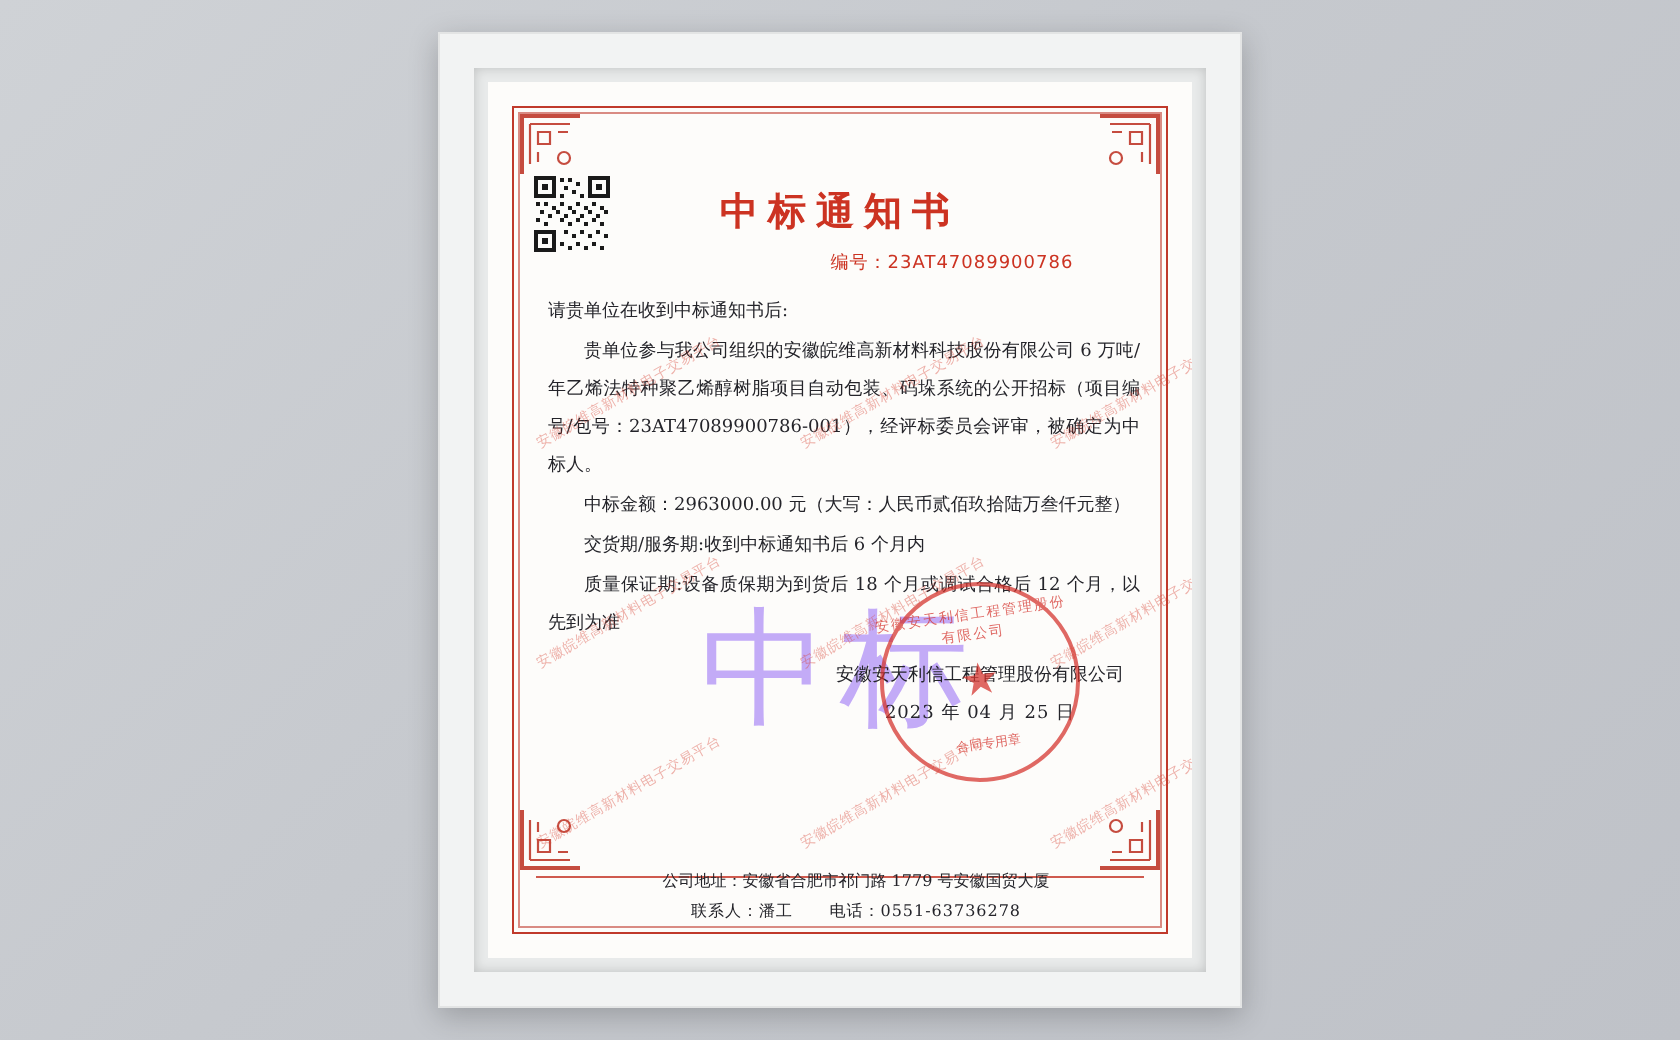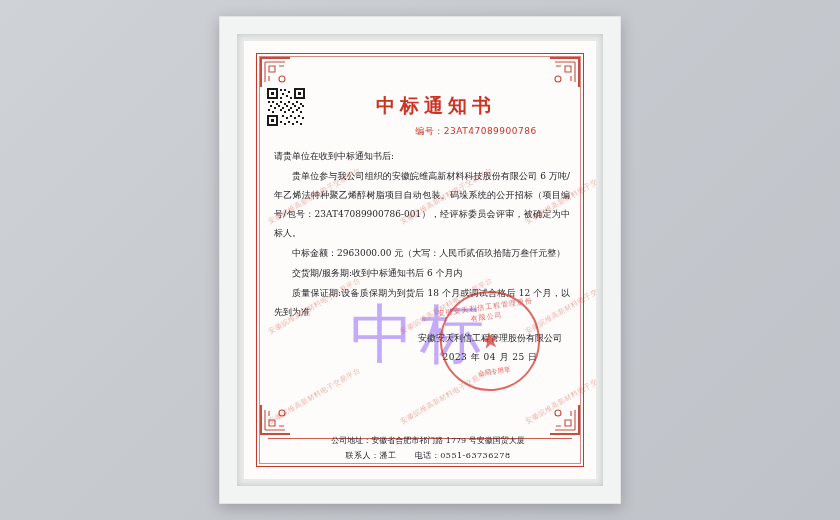--- a/index.html
+++ b/index.html
@@ -107,21 +107,20 @@
     position: absolute;
     top: 52px;
     left: 0;
     width: 100%;
     text-align: center;
     color: #cc3322;
     font-family: "DejaVu Serif", "Liberation Serif", serif;
     font-weight: bold;
     font-size: 19px;
     letter-spacing: 5px;
-    margin-left: 16px;
   }
   .code {
     position: absolute;
     top: 84px;
     left: 12px;
     width: 100%;
     text-align: center;
     color: #cc3322;
     font-size: 9px;
     letter-spacing: 0.5px;

